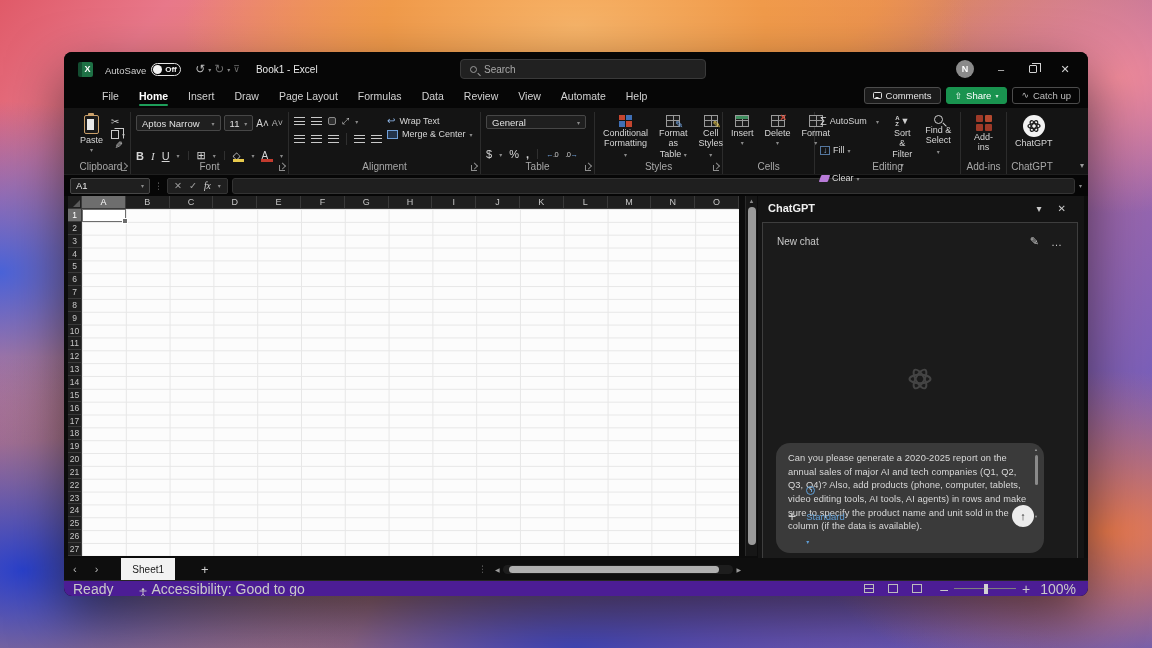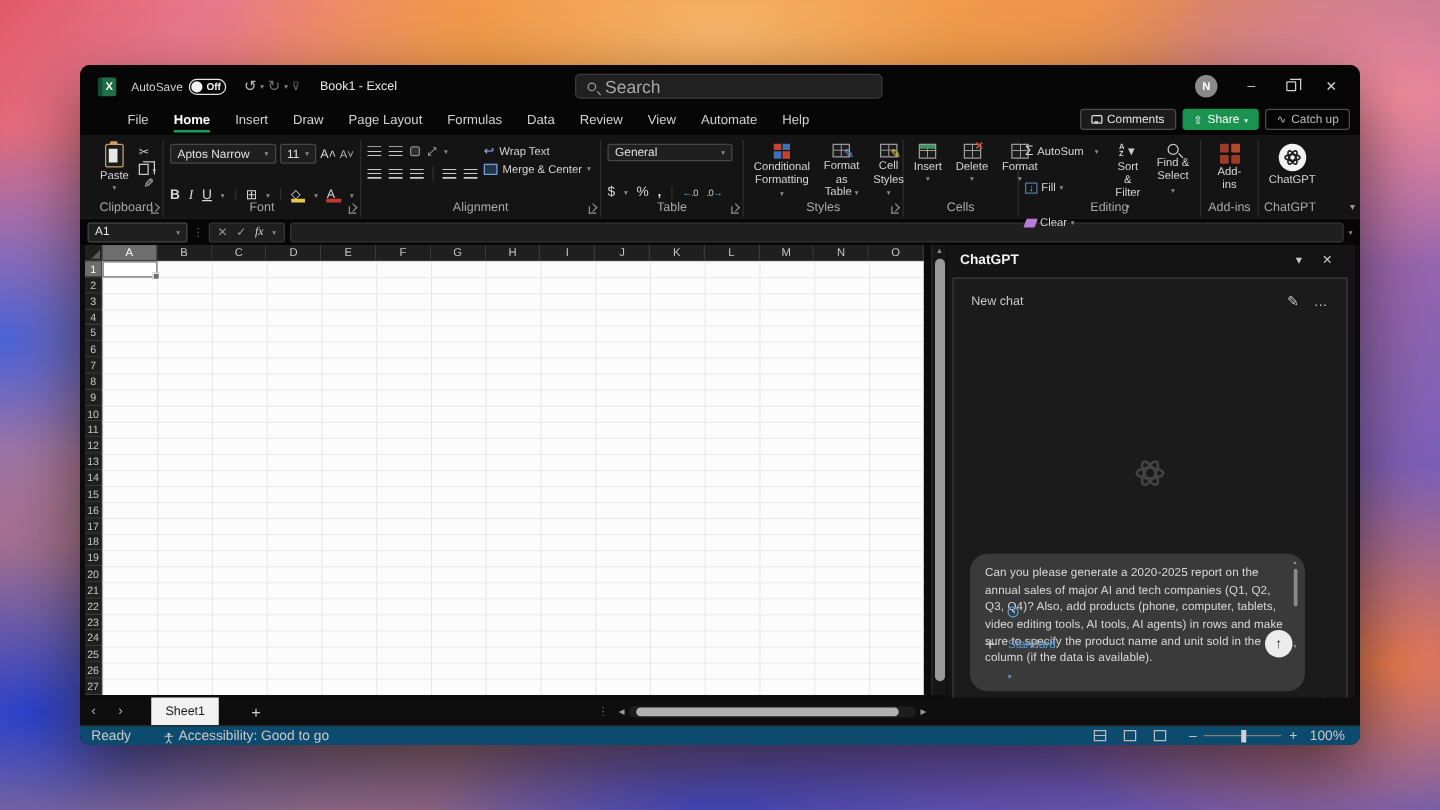--- a/index.html
+++ b/index.html
@@ -27,21 +27,21 @@
   .toggle{ width:30px; height:13px; border:1px solid #e3e3e3; border-radius:8px; display:flex; align-items:center; }
   .knob{ width:9px; height:9px; border-radius:50%; background:#f2f2f2; margin-left:1px; }
   .toggle .st{ font-size:8px; font-weight:bold; color:#f2f2f2; margin-left:3px; }
   .qat{ display:flex; align-items:center; gap:3px; margin-left:14px; color:#b9b9b9; font-size:12px; }
   .qat .dim{ color:#6f6f6f; } .chev{ font-size:6px; color:#8a8a8a; }
   .doc-title{ margin-left:16px; font-size:10px; color:#e8e8e8; }
   .searchbox{ position:absolute; left:396px; top:7px; width:246px; height:20px; background:#212121;
     border:1px solid #3a3a3a; border-radius:4px; display:flex; align-items:center; gap:7px; padding:0 9px; }
   .mag{ width:7px; height:7px; border:1.3px solid #9a9a9a; border-radius:50%; position:relative; flex:0 0 auto; }
   .mag::after{ content:""; position:absolute; width:4px; height:1.3px; background:#9a9a9a; left:6px; top:7px; transform:rotate(45deg); }
-  .searchbox input{ background:transparent; border:none; outline:none; color:#bdbdbd; font-size:14px; width:180px; font-family:"Liberation Sans",sans-serif;}
+  .searchbox input{ background:transparent; border:none; outline:none; color:#bdbdbd; font-size:10px; width:180px; font-family:"Liberation Sans",sans-serif;}
   .searchbox input::placeholder{ color:#a8a8a8; }
   .tb-right{ position:absolute; right:8px; top:0; height:34px; display:flex; align-items:center; gap:2px; }
   .avatar{ width:18px; height:18px; border-radius:50%; background:#8a8a8a; color:#fff; font-size:9px; font-weight:bold;
     display:flex; align-items:center; justify-content:center; margin-right:10px; }
   .winbtn{ width:30px; height:24px; display:flex; align-items:center; justify-content:center; color:#d2d2d2; font-size:11px; }
   .restore{ width:8px; height:8px; border:1px solid #d2d2d2; border-radius:1px; position:relative; }
   .restore::before{ content:""; position:absolute; left:2px; top:-3px; width:8px; height:8px; border:1px solid #d2d2d2; border-left:none; border-bottom:none; }
   
   .menubar{ height:22px; background:#060606; display:flex; align-items:center; padding-left:30px; position:relative; }
   .menu-tabs{ display:flex; gap:4px; }
@@ -173,21 +173,21 @@
   .snav{ color:#b5b5b5; font-size:11px; padding:0 9px; }
   .sheettab{ height:22px; background:#f2f2f2; color:#1a1a1a; font-size:10px; display:flex; align-items:center; padding:0 11px; margin-left:14px; }
   .sheettab span{ }
   .addsheet{ color:#cfcfcf; font-size:13px; padding:0 14px; margin-left:12px; }
   .hdots{ position:absolute; left:414px; color:#6f6f6f; font-size:9px; }
   .hscroll{ position:absolute; left:428px; width:252px; height:12px; top:5px; display:flex; align-items:center; }
   .hscroll .ar{ color:#9a9a9a; font-size:6px; padding:0 3px; }
   .htrack{ position:relative; flex:1; height:9px; background:#1d1d1d; border-radius:5px; }
   .hthumb{ position:absolute; left:6px; top:1px; height:7px; width:210px; background:#b0b0b0; border-radius:4px; }
   
-  .statusbar{ position:absolute; left:0; right:0; bottom:0; height:16px; background:#0c4a6e; border-top:1px solid #262626; display:flex; align-items:center; font-size:11px; color:#c9c9c9; }
+  .statusbar{ position:absolute; left:0; right:0; bottom:0; height:16px; background:#4c1d95; border-top:1px solid #262626; display:flex; align-items:center; font-size:14px; color:#c9c9c9; }
   .statusbar .ready{ padding-left:9px; }
   .acc{ display:flex; align-items:flex-end; gap:4px; margin-left:26px; }
   .statusbar .sp{ flex:1; }
   .views{ display:flex; gap:14px; margin-right:18px; }
   .vw{ width:10px; height:9px; border:1px solid #bdbdbd; background:linear-gradient(to bottom,transparent 40%, #bdbdbd 40%, #bdbdbd 52%, transparent 52%); }
   .zoomctl{ display:flex; align-items:center; gap:6px; margin-right:10px; }
   .ztrack{ position:relative; width:62px; height:1.5px; background:#7f7f7f; }
   .zknob{ position:absolute; left:30px; top:-4px; width:3.5px; height:10px; background:#d2d2d2; }
   .zpct{ margin-right:12px; }
 </style>

